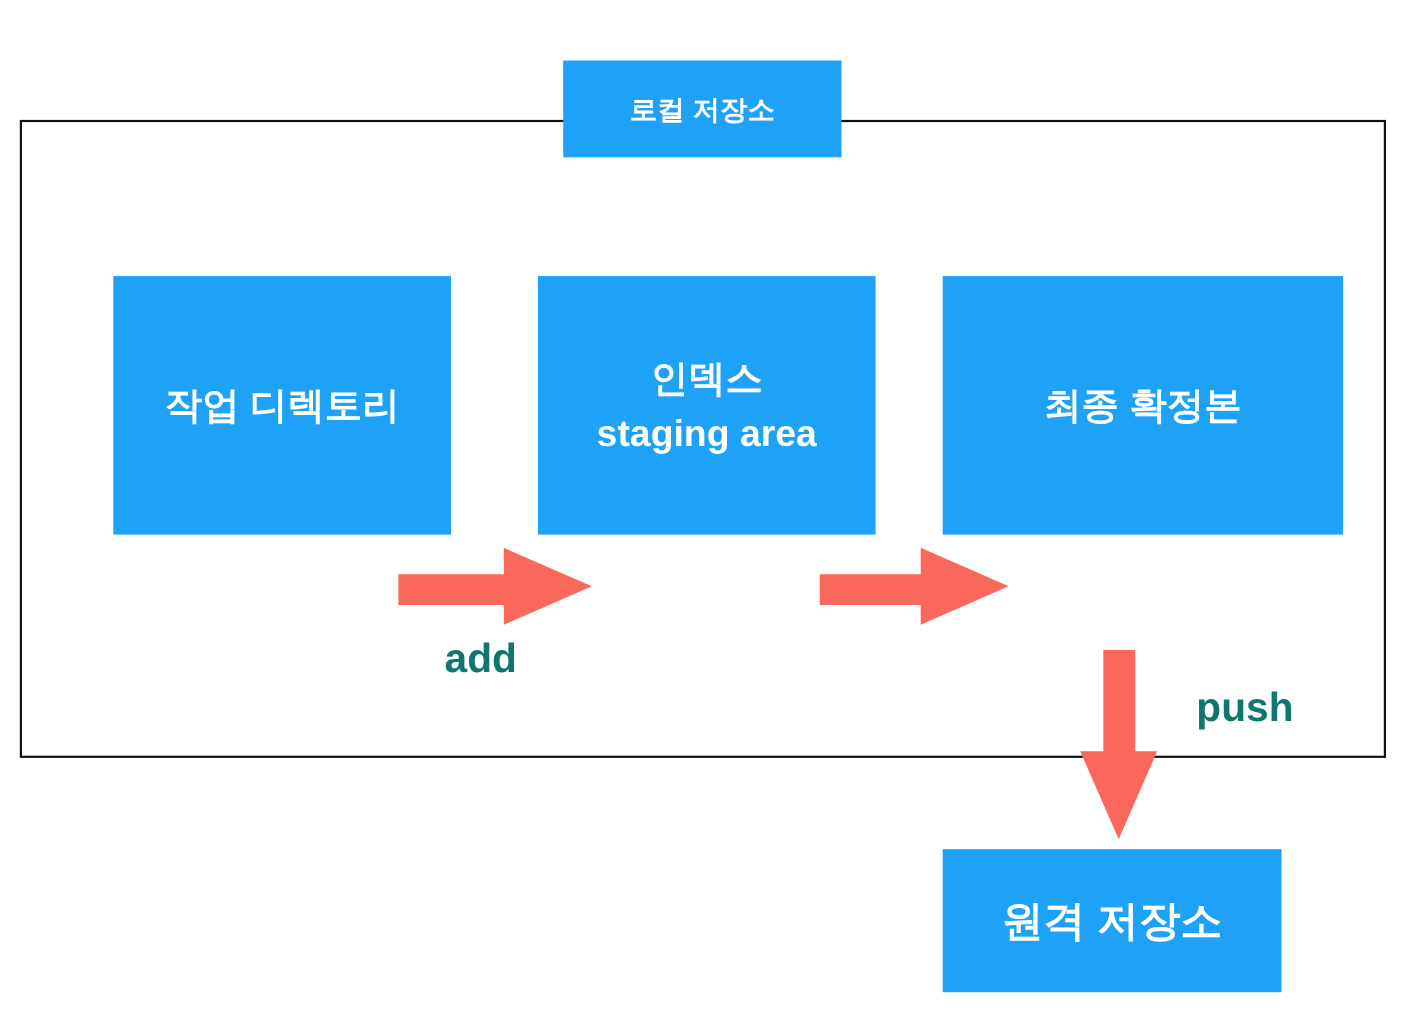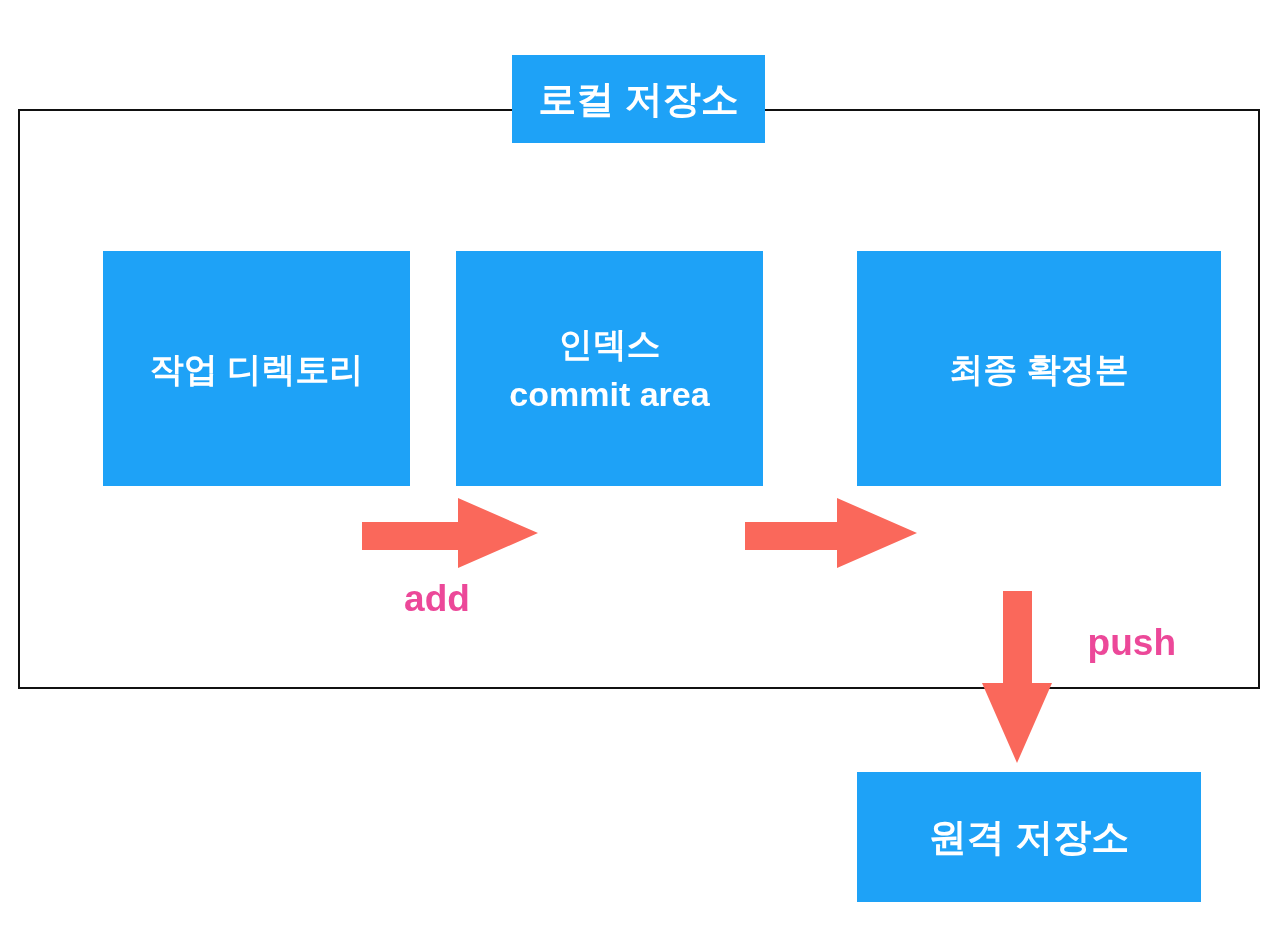--- a/index.html
+++ b/index.html
@@ -36,50 +36,50 @@
     justify-content: center;
     text-align: center;
     font-weight: bold;
     z-index: 2;
   }
   .title-box {
     left: 512px;
     top: 55px;
     width: 253px;
     height: 88px;
-    font-size: 38px;
+    font-size: 25px;
     z-index: 3;
   }
   .main-box {
     top: 251px;
     width: 307px;
     height: 235px;
     font-size: 34px;
     line-height: 50px;
   }
   .box-working { left: 103px; }
-  .box-index   { left: 456px; }
+  .box-index   { left: 489px; }
   .box-head    { left: 857px; width: 364px; }
   .remote-box {
     left: 857px;
     top: 772px;
-    width: 344px;
+    width: 308px;
     height: 130px;
     font-size: 38px;
   }
   .arrow-svg {
     position: absolute;
     z-index: 4;
   }
   .arrow-add    { left: 362px; top: 496px; }
   .arrow-commit { left: 745px; top: 496px; }
   .arrow-push   { left: 982px; top: 591px; }
   .cmd-label {
     position: absolute;
-    color: #ec4899;
+    color: #0f766e;
     font-weight: bold;
     font-size: 37px;
     z-index: 4;
     text-align: center;
   }
   .label-add    { left: 362px; top: 578px; width: 150px; }
   .label-commit { left: 745px; top: 578px; width: 172px; }
   .label-push   { left: 1056px; top: 622px; width: 120px; text-align: right; }
 </style>
 </head>
@@ -92,21 +92,21 @@
   <div class="blue-box title-box">
     <span>로컬 저장소</span>
   </div>
 
   <div class="blue-box main-box box-working">
     <span class="line">작업 디렉토리</span>
   </div>
 
   <div class="blue-box main-box box-index">
     <span class="line">인덱스</span>
-    <span class="line">commit area</span>
+    <span class="line">staging area</span>
   </div>
 
   <div class="blue-box main-box box-head">
     <span class="line">최종 확정본</span>
   </div>
 
   <svg class="arrow-svg arrow-add" width="176" height="74" viewBox="0 0 176 74">
     <polygon points="0,26 96,26 96,2 176,37 96,72 96,54 0,54" fill="#FA685B"></polygon>
   </svg>
   <div class="cmd-label label-add">add</div>

